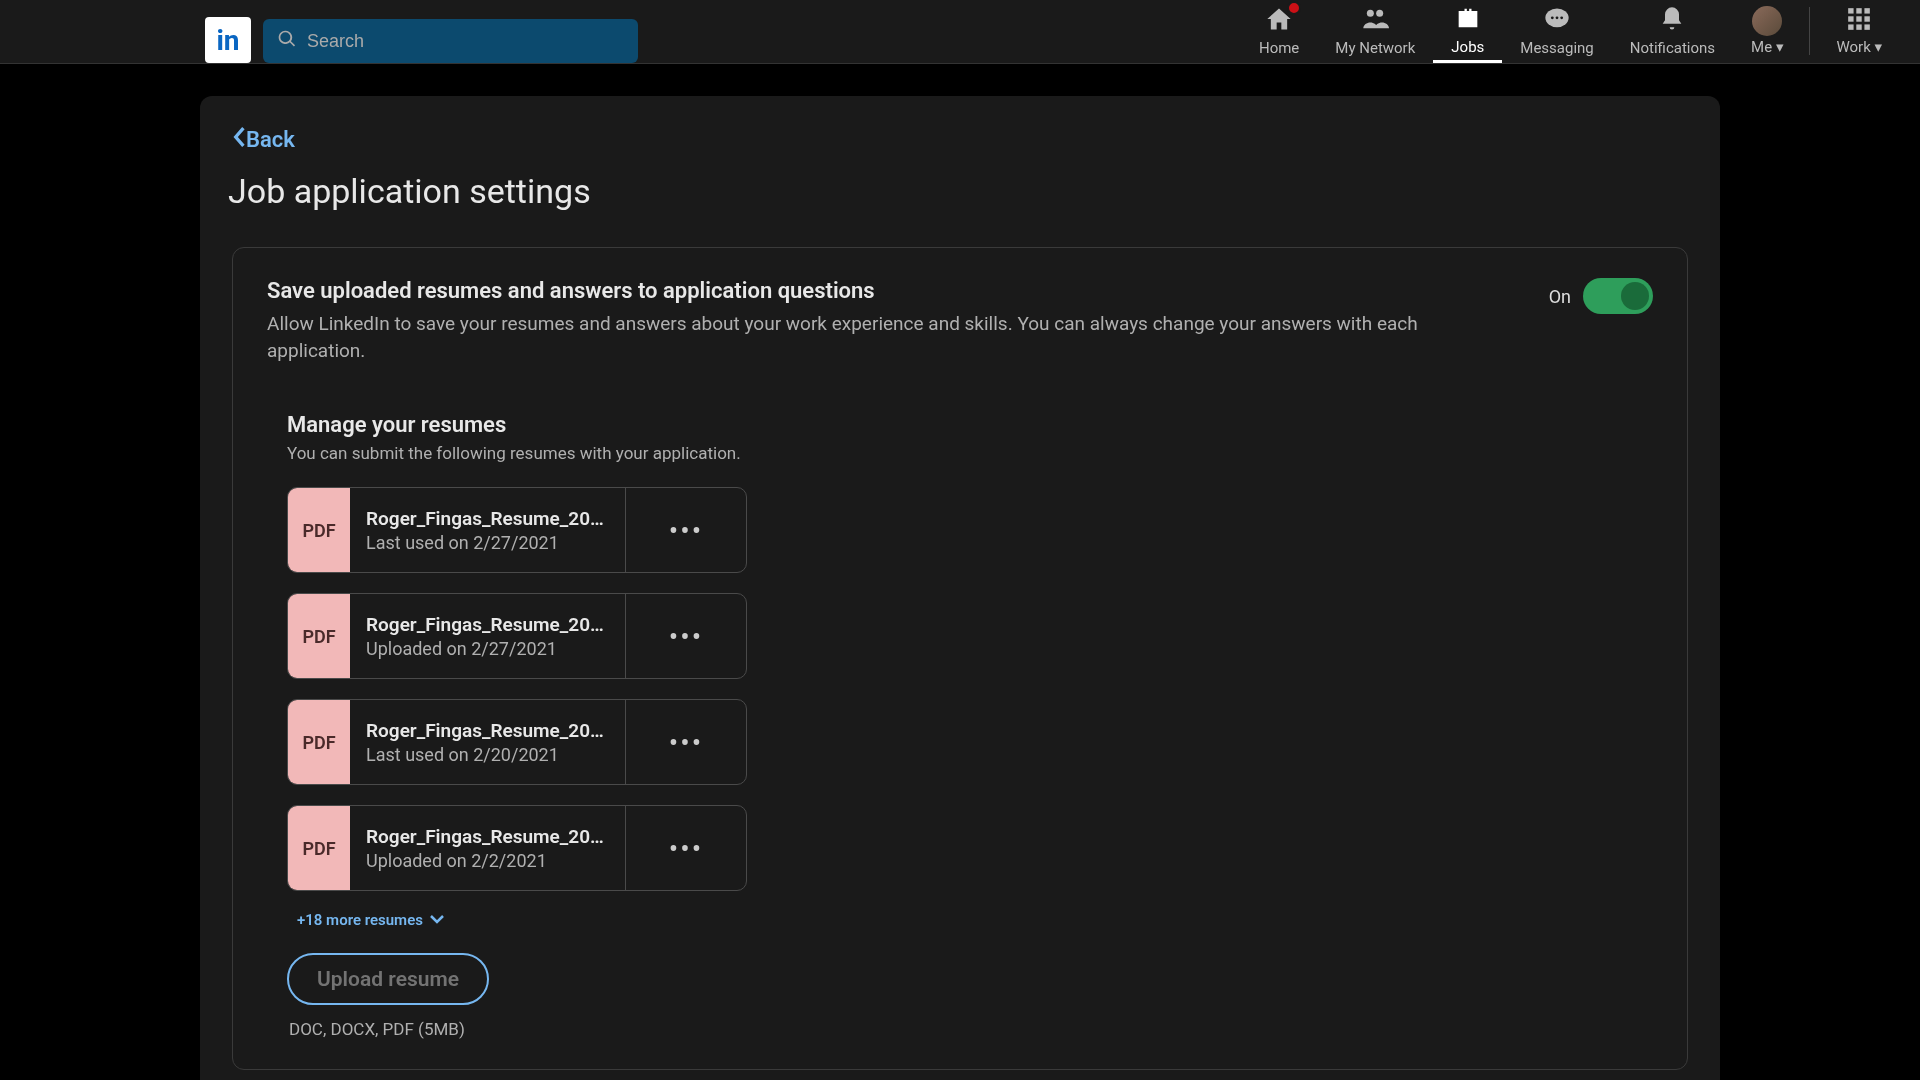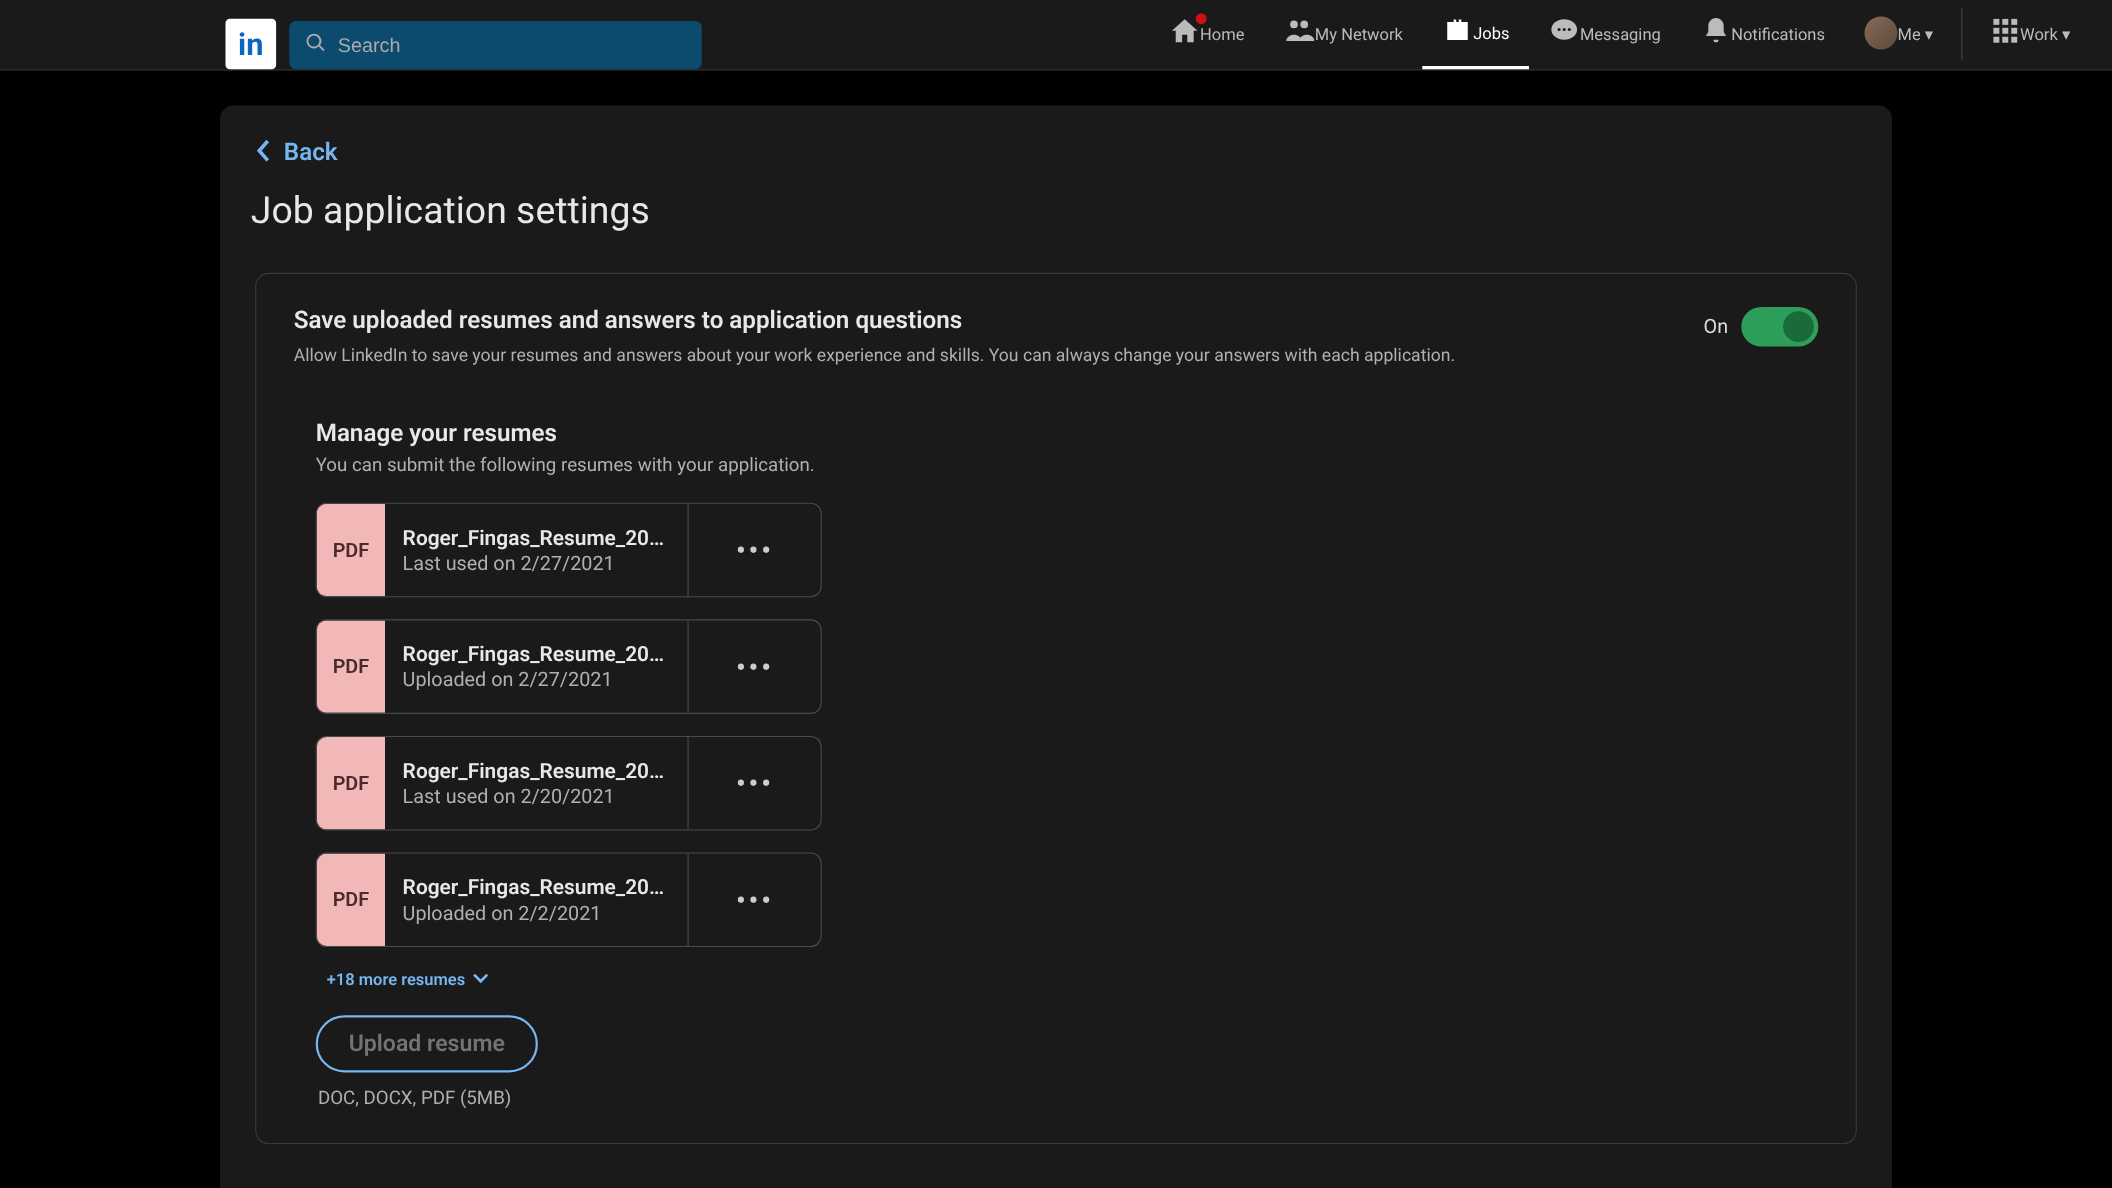--- a/index.html
+++ b/index.html
@@ -56,21 +56,21 @@
   color: #aaa;
 }
 .nav-spacer { flex: 1; }
 .nav-items {
   display: flex;
   align-items: stretch;
   height: 64px;
 }
 .nav-item {
   display: flex;
-  flex-direction: row;
+  flex-direction: column;
   align-items: center;
   justify-content: center;
   padding: 0 18px;
   color: #bbb;
   font-size: 15px;
   cursor: pointer;
   position: relative;
 }
 .nav-item.active {
   color: #fff;
@@ -119,21 +119,22 @@
   padding-top: 32px;
 }
 .main-panel {
   width: 1520px;
   background: #1a1a1a;
   border-radius: 12px;
   padding: 30px 0 60px 0;
 }
 .back-link {
   display: flex;
-  gap: 12px;
+  align-items: center;
+  gap: 0;
   color: #76b7f0;
   font-size: 22px;
   font-weight: 600;
   cursor: pointer;
   padding: 0 32px;
   margin-bottom: 18px;
 }
 .page-title {
   font-size: 34px;
   font-weight: 400;
@@ -154,21 +155,21 @@
   margin-bottom: 48px;
 }
 .toggle-text { flex: 1; padding-right: 40px; }
 .toggle-title {
   font-size: 22px;
   font-weight: 600;
   color: #e8e8e8;
   margin-bottom: 8px;
 }
 .toggle-desc {
-  font-size: 16px;
+  font-size: 19px;
   color: #b0b0b0;
   line-height: 1.4;
 }
 .toggle-control {
   display: flex;
   align-items: center;
   gap: 12px;
 }
 .toggle-state {
   font-size: 18px;

